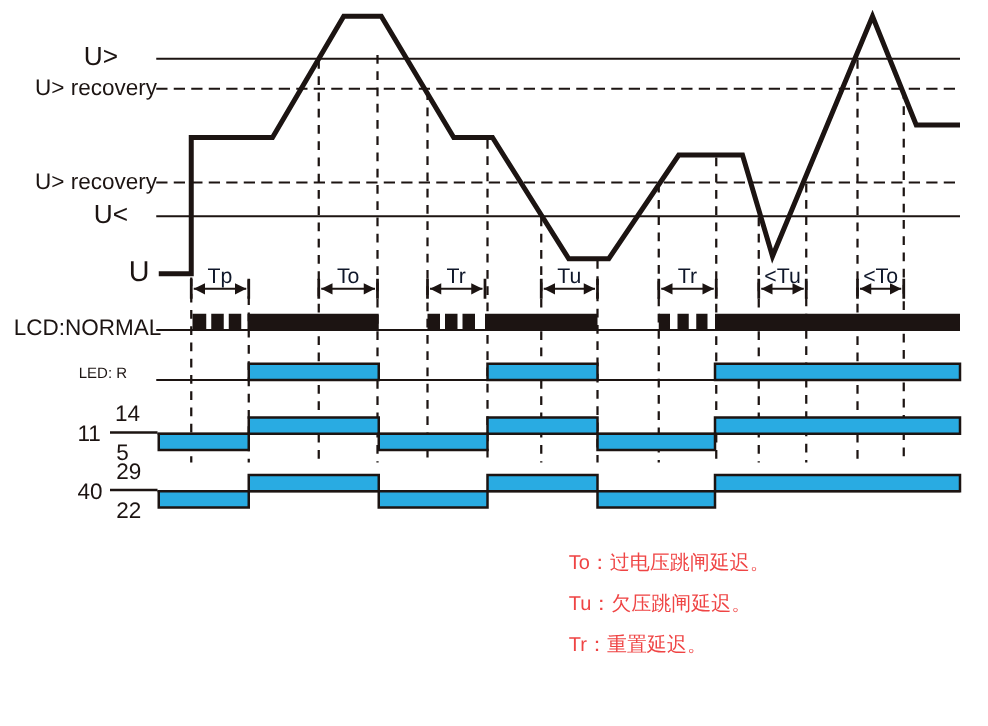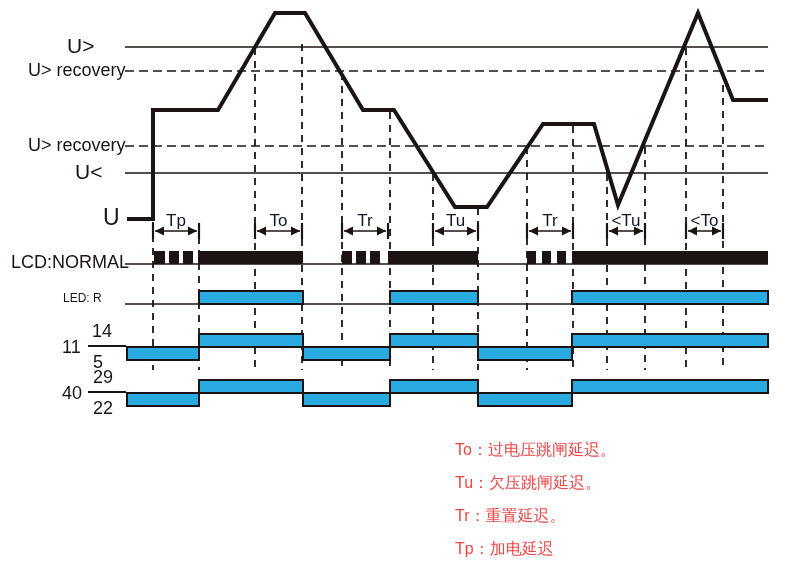--- a/index.html
+++ b/index.html
@@ -147,15 +147,14 @@
       <span class="arrow-label" style="left: 455.5px; top: 211px;">Tu</span>
       <span class="arrow-label" style="left: 550px; top: 211px;">Tr</span>
       <span class="arrow-label" style="left: 626px; top: 211px;">&lt;Tu</span>
       <span class="arrow-label" style="left: 704.5px; top: 211px;">&lt;To</span>
     </div>
 
   <div id="legend" style="left: 455px; top: 440px;">
     <div class="legend-line">To：过电压跳闸延迟。</div>
     <div class="legend-line">Tu：欠压跳闸延迟。</div>
     <div class="legend-line">Tr：重置延迟。</div>
-    <div class="legend-line">Tp：加电延迟</div>
   </div>
 </div>
 
 </body></html>

